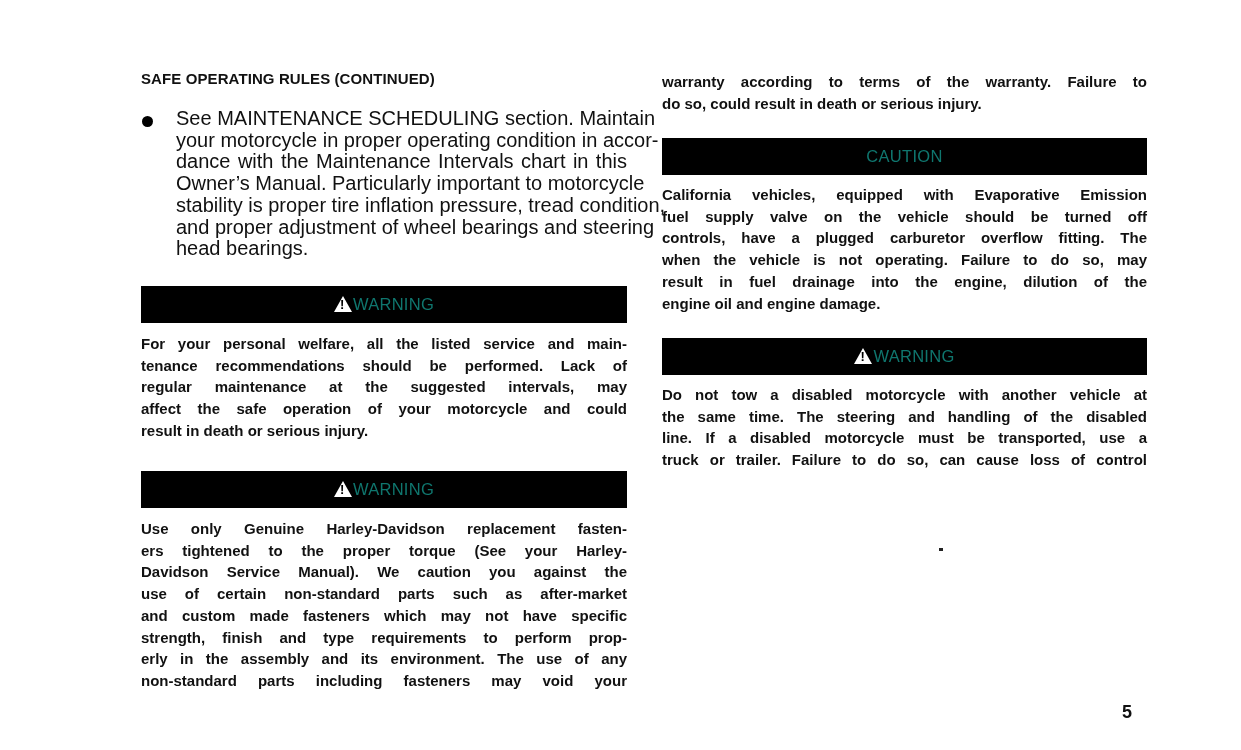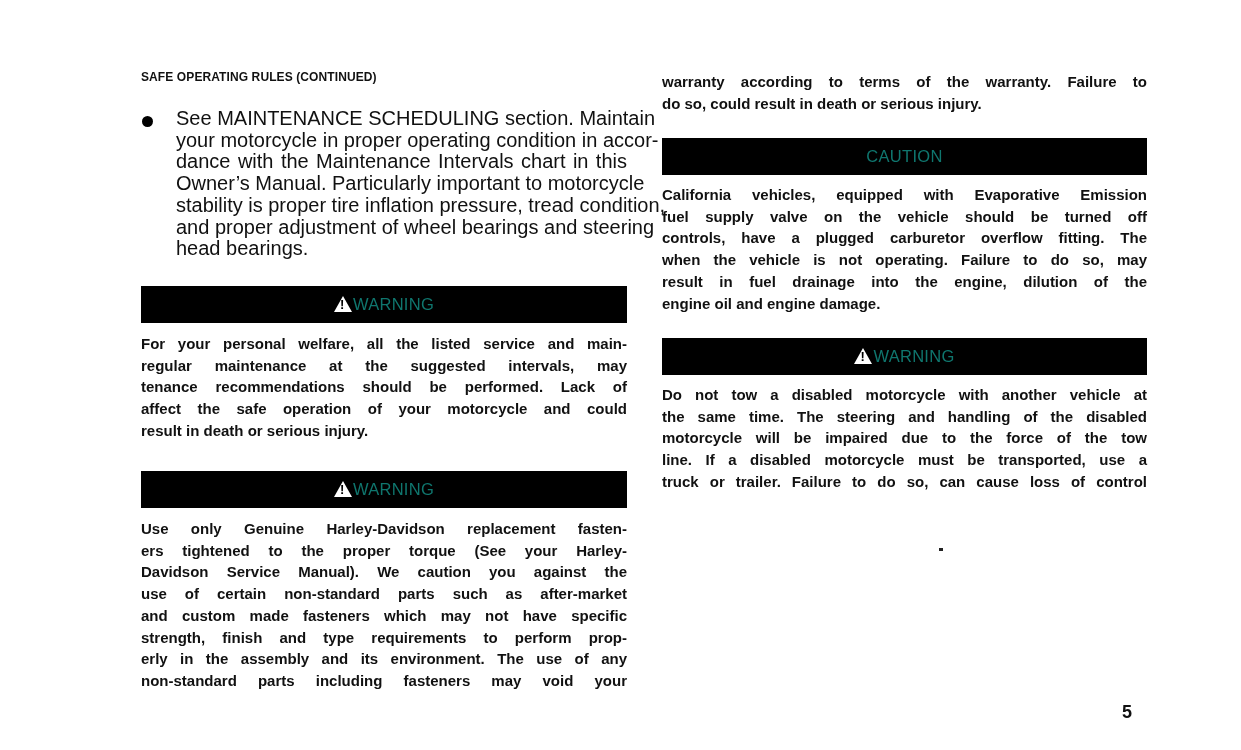--- a/index.html
+++ b/index.html
@@ -20,21 +20,21 @@
       top: 0;
     }
     .col-left { left: 141px; width: 486px; }
     .col-right { left: 662px; width: 485px; }
 
     .section-title {
       position: absolute;
       left: 0;
       top: 70px;
       font-weight: bold;
-      font-size: 12px;
+      font-size: 15px;
       letter-spacing: 0.1px;
       white-space: nowrap;
     }
 
     .bullet-item {
       position: absolute;
       left: 0;
       top: 108px;
       width: 486px;
     }
@@ -147,22 +147,22 @@
       <span class="line" style="display:block;text-align-last:left;white-space:nowrap;">head bearings.</span>
     </div>
   </div>
 
   <div class="banner" style="top:286px;">
     <span class="warn-icon"></span>
     <span>WARNING</span>
   </div>
   <div class="para" style="top:333px;">
     <span class="line">For your personal welfare, all the listed service and main-</span>
+    <span class="line">tenance recommendations should be performed. Lack of</span>
     <span class="line">regular maintenance at the suggested intervals, may</span>
-    <span class="line">tenance recommendations should be performed. Lack of</span>
     <span class="line">affect the safe operation of your motorcycle and could</span>
     <span class="line last">result in death or serious injury.</span>
   </div>
 
   <div class="banner" style="top:471px;">
     <span class="warn-icon"></span>
     <span>WARNING</span>
   </div>
   <div class="para" style="top:518px;">
     <span class="line">Use only Genuine Harley-Davidson replacement fasten-</span>
@@ -194,20 +194,19 @@
     <span class="line last">engine oil and engine damage.</span>
   </div>
 
   <div class="banner" style="top:338px;">
     <span class="warn-icon"></span>
     <span>WARNING</span>
   </div>
   <div class="para" style="top:384px;">
     <span class="line">Do not tow a disabled motorcycle with another vehicle at</span>
     <span class="line">the same time. The steering and handling of the disabled</span>
-    <span class="line">motorcycle will be impaired due to the force of the tow</span>
     <span class="line">line. If a disabled motorcycle must be transported, use a</span>
     <span class="line">truck or trailer. Failure to do so, can cause loss of control</span>
   </div>
 </div>
 
 <div class="speck"></div>
 <div class="page-number">5</div>
 
 </body></html>

